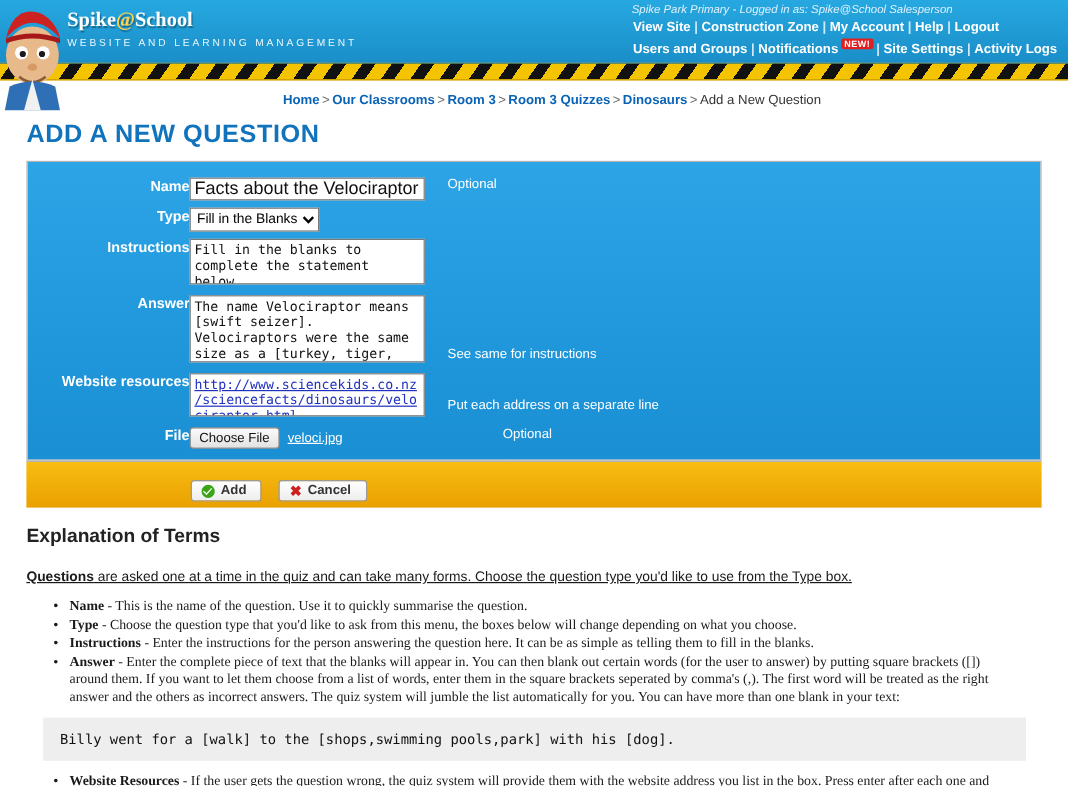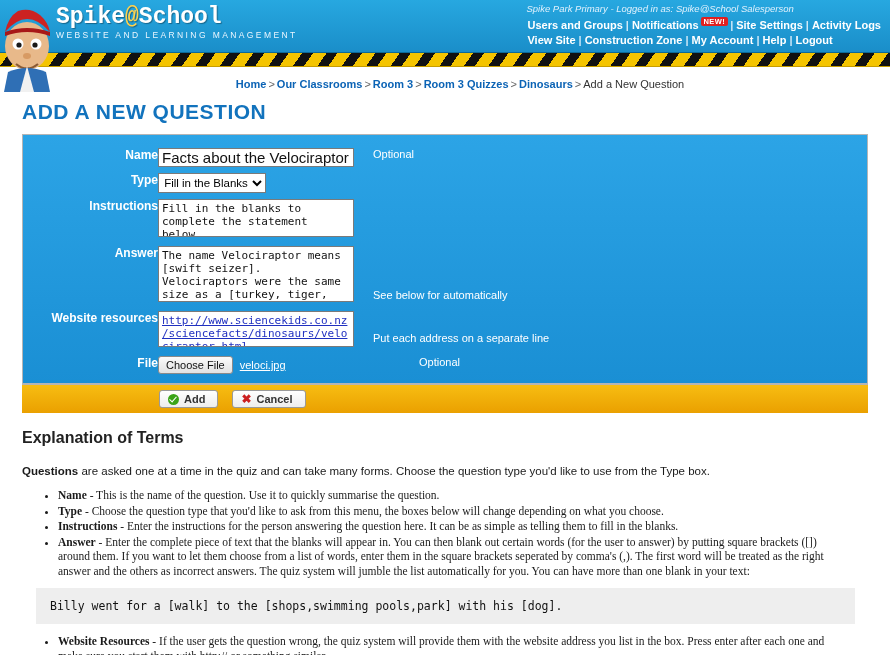--- a/index.html
+++ b/index.html
@@ -20,23 +20,23 @@
     background: #1e9bd7;
     background: linear-gradient(#27a8e0, #1a8ec9);
     overflow: visible;
   }
   .logo-area {
     position: absolute;
     left: 56px; top: 2px;
     color: #fff;
   }
   .logo-text {
-    font-family: Liberation Mono, monospace;
-    font-weight: bold;
-    font-size: 23px;
+    font-family: Liberation Serif, serif;
+    font-weight: bold;
+    font-size: 17px;
     color: #fff;
     letter-spacing: 0px;
     line-height: 30px;
     text-shadow: 1px 1px 1px rgba(0,0,0,.35);
   }
   .logo-text .bracket { color: #ffd24d; }
   .logo-sub {
     font-size: 8.5px;
     letter-spacing: 2.4px;
     color: #eaf6ff;
@@ -199,21 +199,21 @@
     font-size: 11px;
     color: #fff;
     text-decoration: underline;
   }
 
   
   .action-bar {
     background: #f0ac00;
     background: linear-gradient(#f7bd12, #eaa000);
     border-top: 1px solid #b5b5b5;
-    padding: 5px 0 5px 137px;
+    padding: 15px 0 5px 137px;
     display: flex;
     gap: 14px;
   }
   .btn {
     display: inline-flex;
     align-items: center;
     gap: 5px;
     background: linear-gradient(#ffffff, #ededed);
     border: 1px solid #9a9a9a;
     border-radius: 3px;
@@ -252,20 +252,21 @@
     font-size: 16px;
     font-weight: bold;
     color: #222;
     margin: 16px 0 10px 0;
   }
   p.exp-intro {
     font-size: 11.5px;
     line-height: 15px;
     margin: 17px 0 9px 0;
     color: #1a1a1a;
+    text-decoration: underline;
   }
   p.exp-intro b { font-weight: bold; }
   ul.exp-list {
     margin: 0 18px 0 0;
     padding-left: 36px;
     font-size: 11.5px;
     line-height: 14.5px;
     color: #1a1a1a;
     font-family: Liberation Serif, serif;
   }
@@ -304,24 +305,24 @@
   <div class="logo-area">
     <div class="logo-text">
       <span>Spike</span><span class="bracket">@</span><span>School</span>
     </div>
     <div class="logo-sub">WEBSITE AND LEARNING MANAGEMENT</div>
   </div>
 
   <div class="nav-right">
     <div class="nav-greeting">Spike Park Primary - Logged in as: Spike@School Salesperson</div>
     <div class="nav-row">
-      <a>Users and Groups</a><span class="nav-sep">|</span><a>Notifications</a><span class="new-badge">NEW!</span><span class="nav-sep">|</span><a>Site Settings</a><span class="nav-sep">|</span><a>Activity Logs</a>
+      <a>View Site</a><span class="nav-sep">|</span><a>Construction Zone</a><span class="nav-sep">|</span><a>My Account</a><span class="nav-sep">|</span><a>Help</a><span class="nav-sep">|</span><a>Logout</a>
     </div>
     <div class="nav-row">
-      <a>View Site</a><span class="nav-sep">|</span><a>Construction Zone</a><span class="nav-sep">|</span><a>My Account</a><span class="nav-sep">|</span><a>Help</a><span class="nav-sep">|</span><a>Logout</a>
+      <a>Users and Groups</a><span class="nav-sep">|</span><a>Notifications</a><span class="new-badge">NEW!</span><span class="nav-sep">|</span><a>Site Settings</a><span class="nav-sep">|</span><a>Activity Logs</a>
     </div>
   </div>
 </div>
 
 <div class="hazard"></div>
 
 <div class="page">
 
   <div class="breadcrumb">
     <a>Home</a><span class="sep">&gt;</span><a>Our Classrooms</a><span class="sep">&gt;</span><a>Room 3</a><span class="sep">&gt;</span><a>Room 3 Quizzes</a><span class="sep">&gt;</span><a>Dinosaurs</a><span class="sep">&gt;</span><span class="current">Add a New Question</span>
@@ -356,21 +357,21 @@
           <textarea class="ta ta-instructions" style="">Fill in the blanks to complete the statement below.</textarea>
         </td>
         <td class="hint"></td>
       </tr>
 
       <tr>
         <td class="label">Answer</td>
         <td class="field">
           <textarea class="ta ta-answer" style="">The name Velociraptor means [swift seizer]. Velociraptors were the same size as a [turkey, tiger, giraffe].</textarea>
         </td>
-        <td class="hint" style="padding-top:46px">See below for automatically</td>
+        <td class="hint" style="padding-top:46px">See same for instructions</td>
       </tr>
 
       <tr>
         <td class="label">Website resources</td>
         <td class="field">
           <textarea class="ta ta-resources" style="">http://www.sciencekids.co.nz/sciencefacts/dinosaurs/velociraptor.html</textarea>
         </td>
         <td class="hint" style="padding-top:24px">Put each address on a separate line</td>
       </tr>
 

